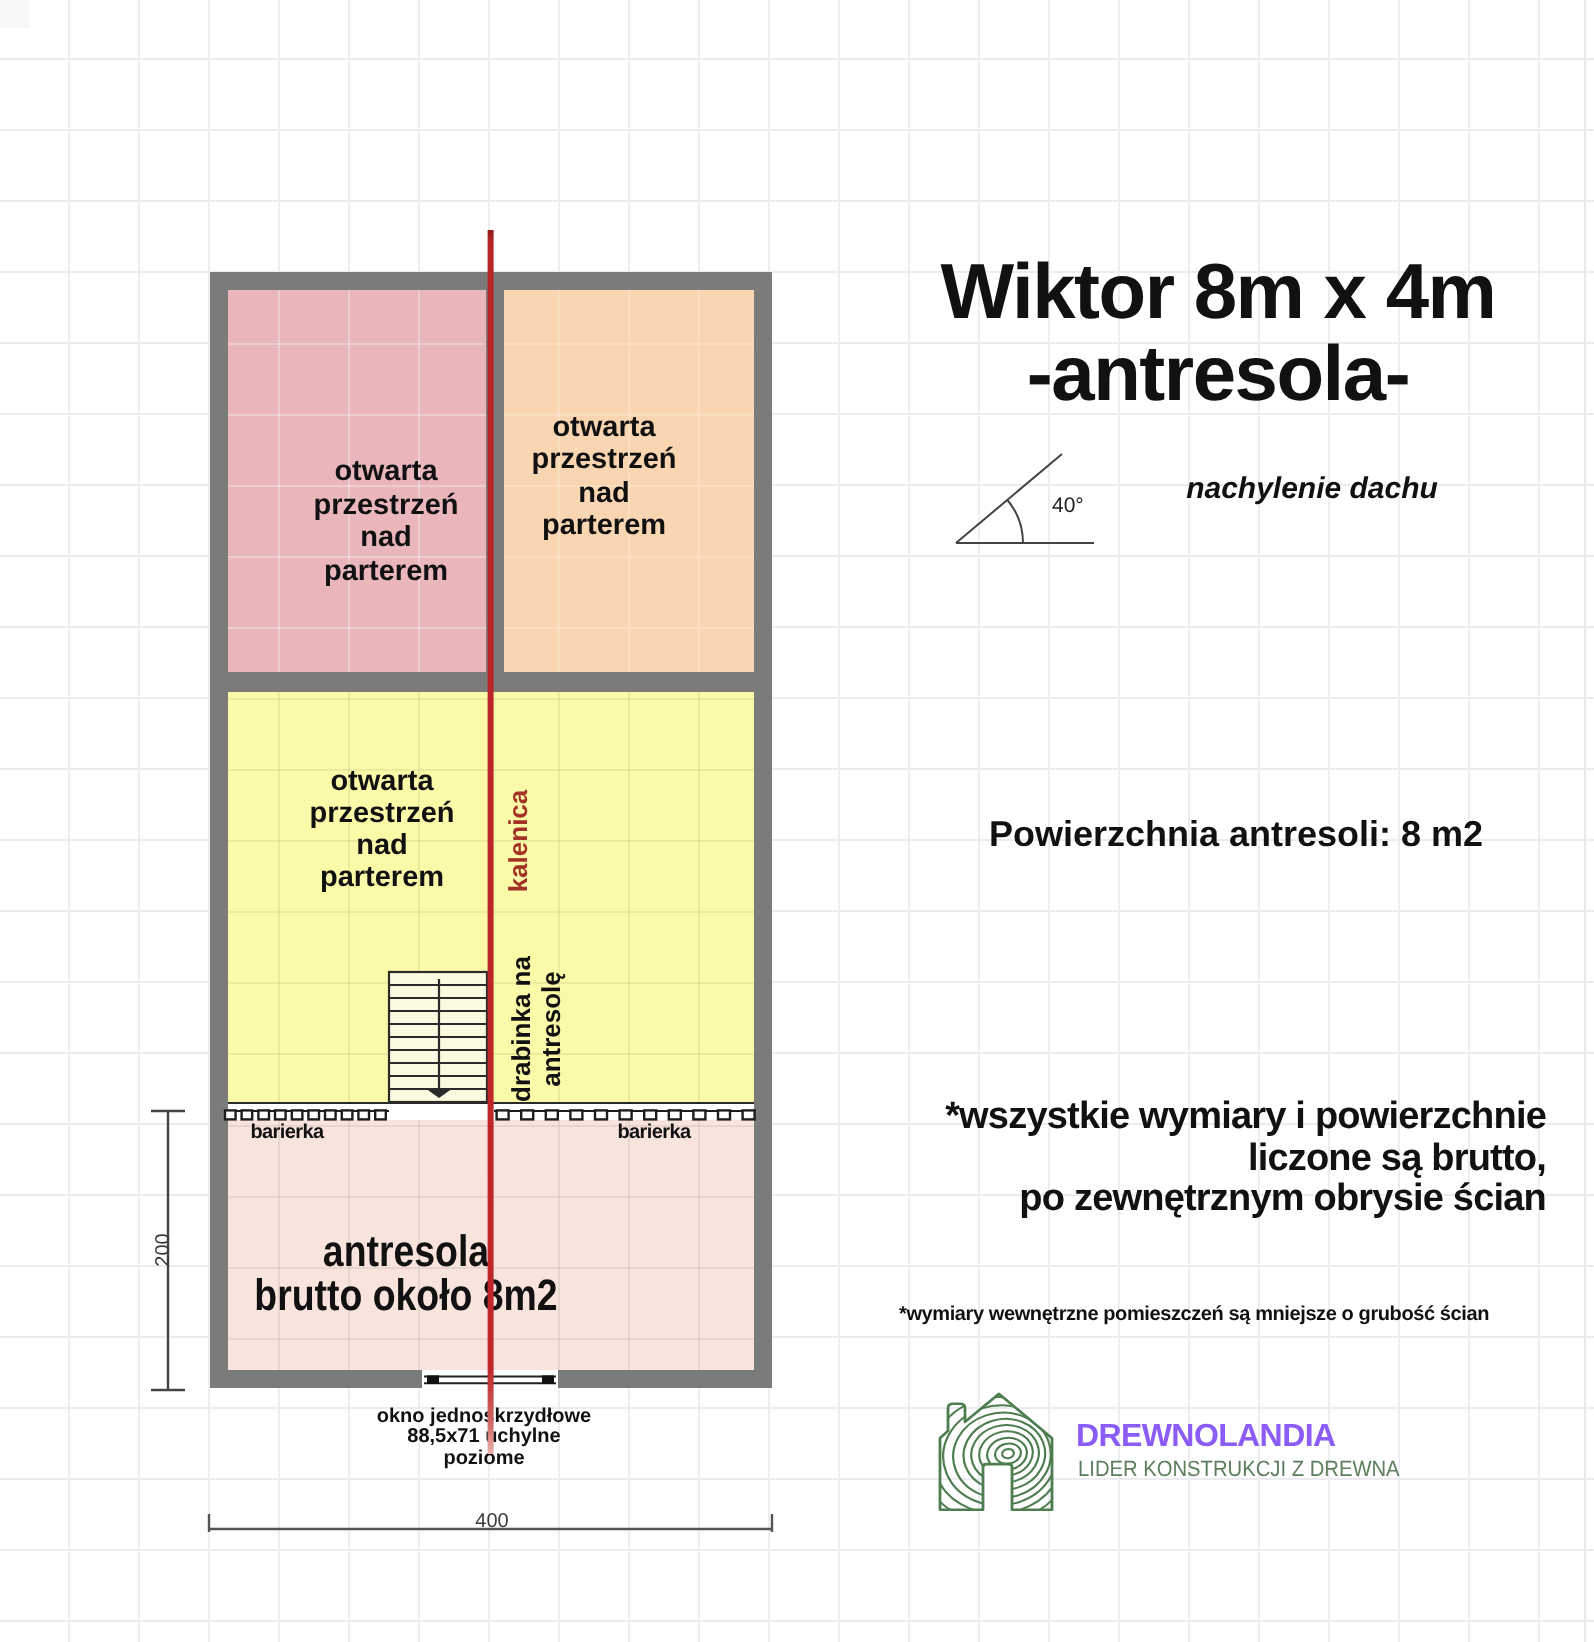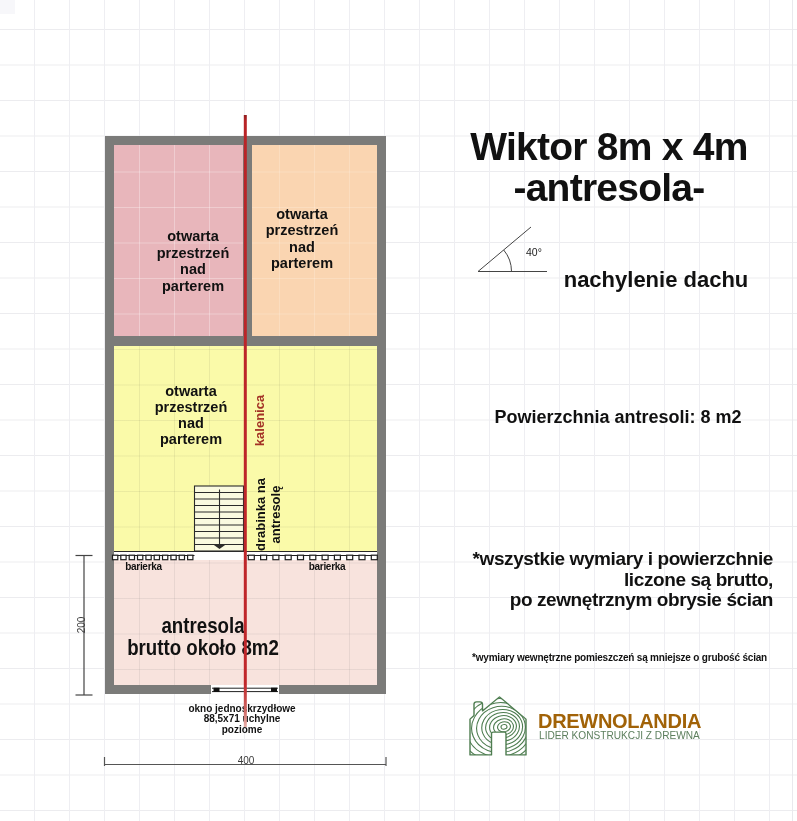--- a/index.html
+++ b/index.html
@@ -52,26 +52,26 @@
 
 <div class="abs b ctr" style="left:113px;top:560.5px;width:61px;font-size:10px;letter-spacing:-0.3px;">barierka</div>
 <div class="abs b ctr" style="left:296px;top:561px;width:62px;font-size:10px;letter-spacing:-0.3px;">barierka</div>
 
 <div class="abs b ctr" style="left:209px;top:414px;width:100px;height:13px;font-size:13px;line-height:13px;color:#a33226;transform:rotate(-90deg);">kalenica</div>
 <div class="abs b ctr" style="left:223px;top:500px;width:91px;height:29px;font-size:13px;line-height:14.5px;transform:rotate(-90deg);">drabinka na<br>antresolę</div>
 
 <div class="abs b ctr" style="left:172px;top:703.8px;width:140px;font-size:10px;line-height:10.4px;">okno jednoskrzydłowe<br>88,5x71 uchylne<br>poziome</div>
 
 <div class="abs b ctr" style="left:409px;top:127px;width:400px;font-size:39px;line-height:40.5px;letter-spacing:-0.75px;">Wiktor 8m x 4m<br>-antresola-</div>
-<div class="abs b ctr" style="left:536px;top:267px;width:240px;font-size:22px;">nachylenie dachu</div>
+<div class="abs b ctr" style="left:536px;top:236px;width:240px;font-size:15px;font-style:italic;">nachylenie dachu</div>
 <div class="abs b ctr" style="left:458px;top:379px;width:320px;font-size:18px;margin-top:28px;">Powierzchnia antresoli: 8 m2</div>
 <div class="abs b ctr" style="left:413px;top:549px;width:360px;font-size:19px;line-height:20.7px;letter-spacing:-0.4px;text-align:right;">*wszystkie wymiary i powierzchnie<br>liczone są brutto,<br>po zewnętrznym obrysie ścian</div>
-<div class="abs b ctr" style="left:427px;top:652px;width:340px;font-size:10px;letter-spacing:-0.2px;text-align:right;">*wymiary wewnętrzne pomieszczeń są mniejsze o grubość ścian</div>
+<div class="abs b ctr" style="left:427px;top:652px;width:340px;font-size:10px;letter-spacing:-0.2px;">*wymiary wewnętrzne pomieszczeń są mniejsze o grubość ścian</div>
 
-<div class="abs b" style="left:538px;top:709.5px;width:260px;font-size:20px;color:#a16207;letter-spacing:-0.3px;">DREWNOLANDIA</div>
+<div class="abs b" style="left:538px;top:709.5px;width:260px;font-size:16px;color:#8b5cf6;letter-spacing:-0.3px;">DREWNOLANDIA</div>
 <div class="abs" style="left:539px;top:729px;width:260px;font-size:11px;color:#5c7e5d;transform:scaleX(0.92);transform-origin:left top;">LIDER KONSTRUKCJI Z DREWNA</div>
 
 <svg class="abs" style="left:0;top:0;" width="797" height="821" viewBox="0 0 797 821">
 
   <g stroke="#2b2b2b" stroke-width="1.1" fill="none">
     <rect x="194.5" y="486" width="49" height="65" fill="#fafae0"></rect>
     <line x1="194.5" y1="492.5" x2="243.5" y2="492.5"></line>
     <line x1="194.5" y1="499" x2="243.5" y2="499"></line>
     <line x1="194.5" y1="505.5" x2="243.5" y2="505.5"></line>
     <line x1="194.5" y1="512" x2="243.5" y2="512"></line>

